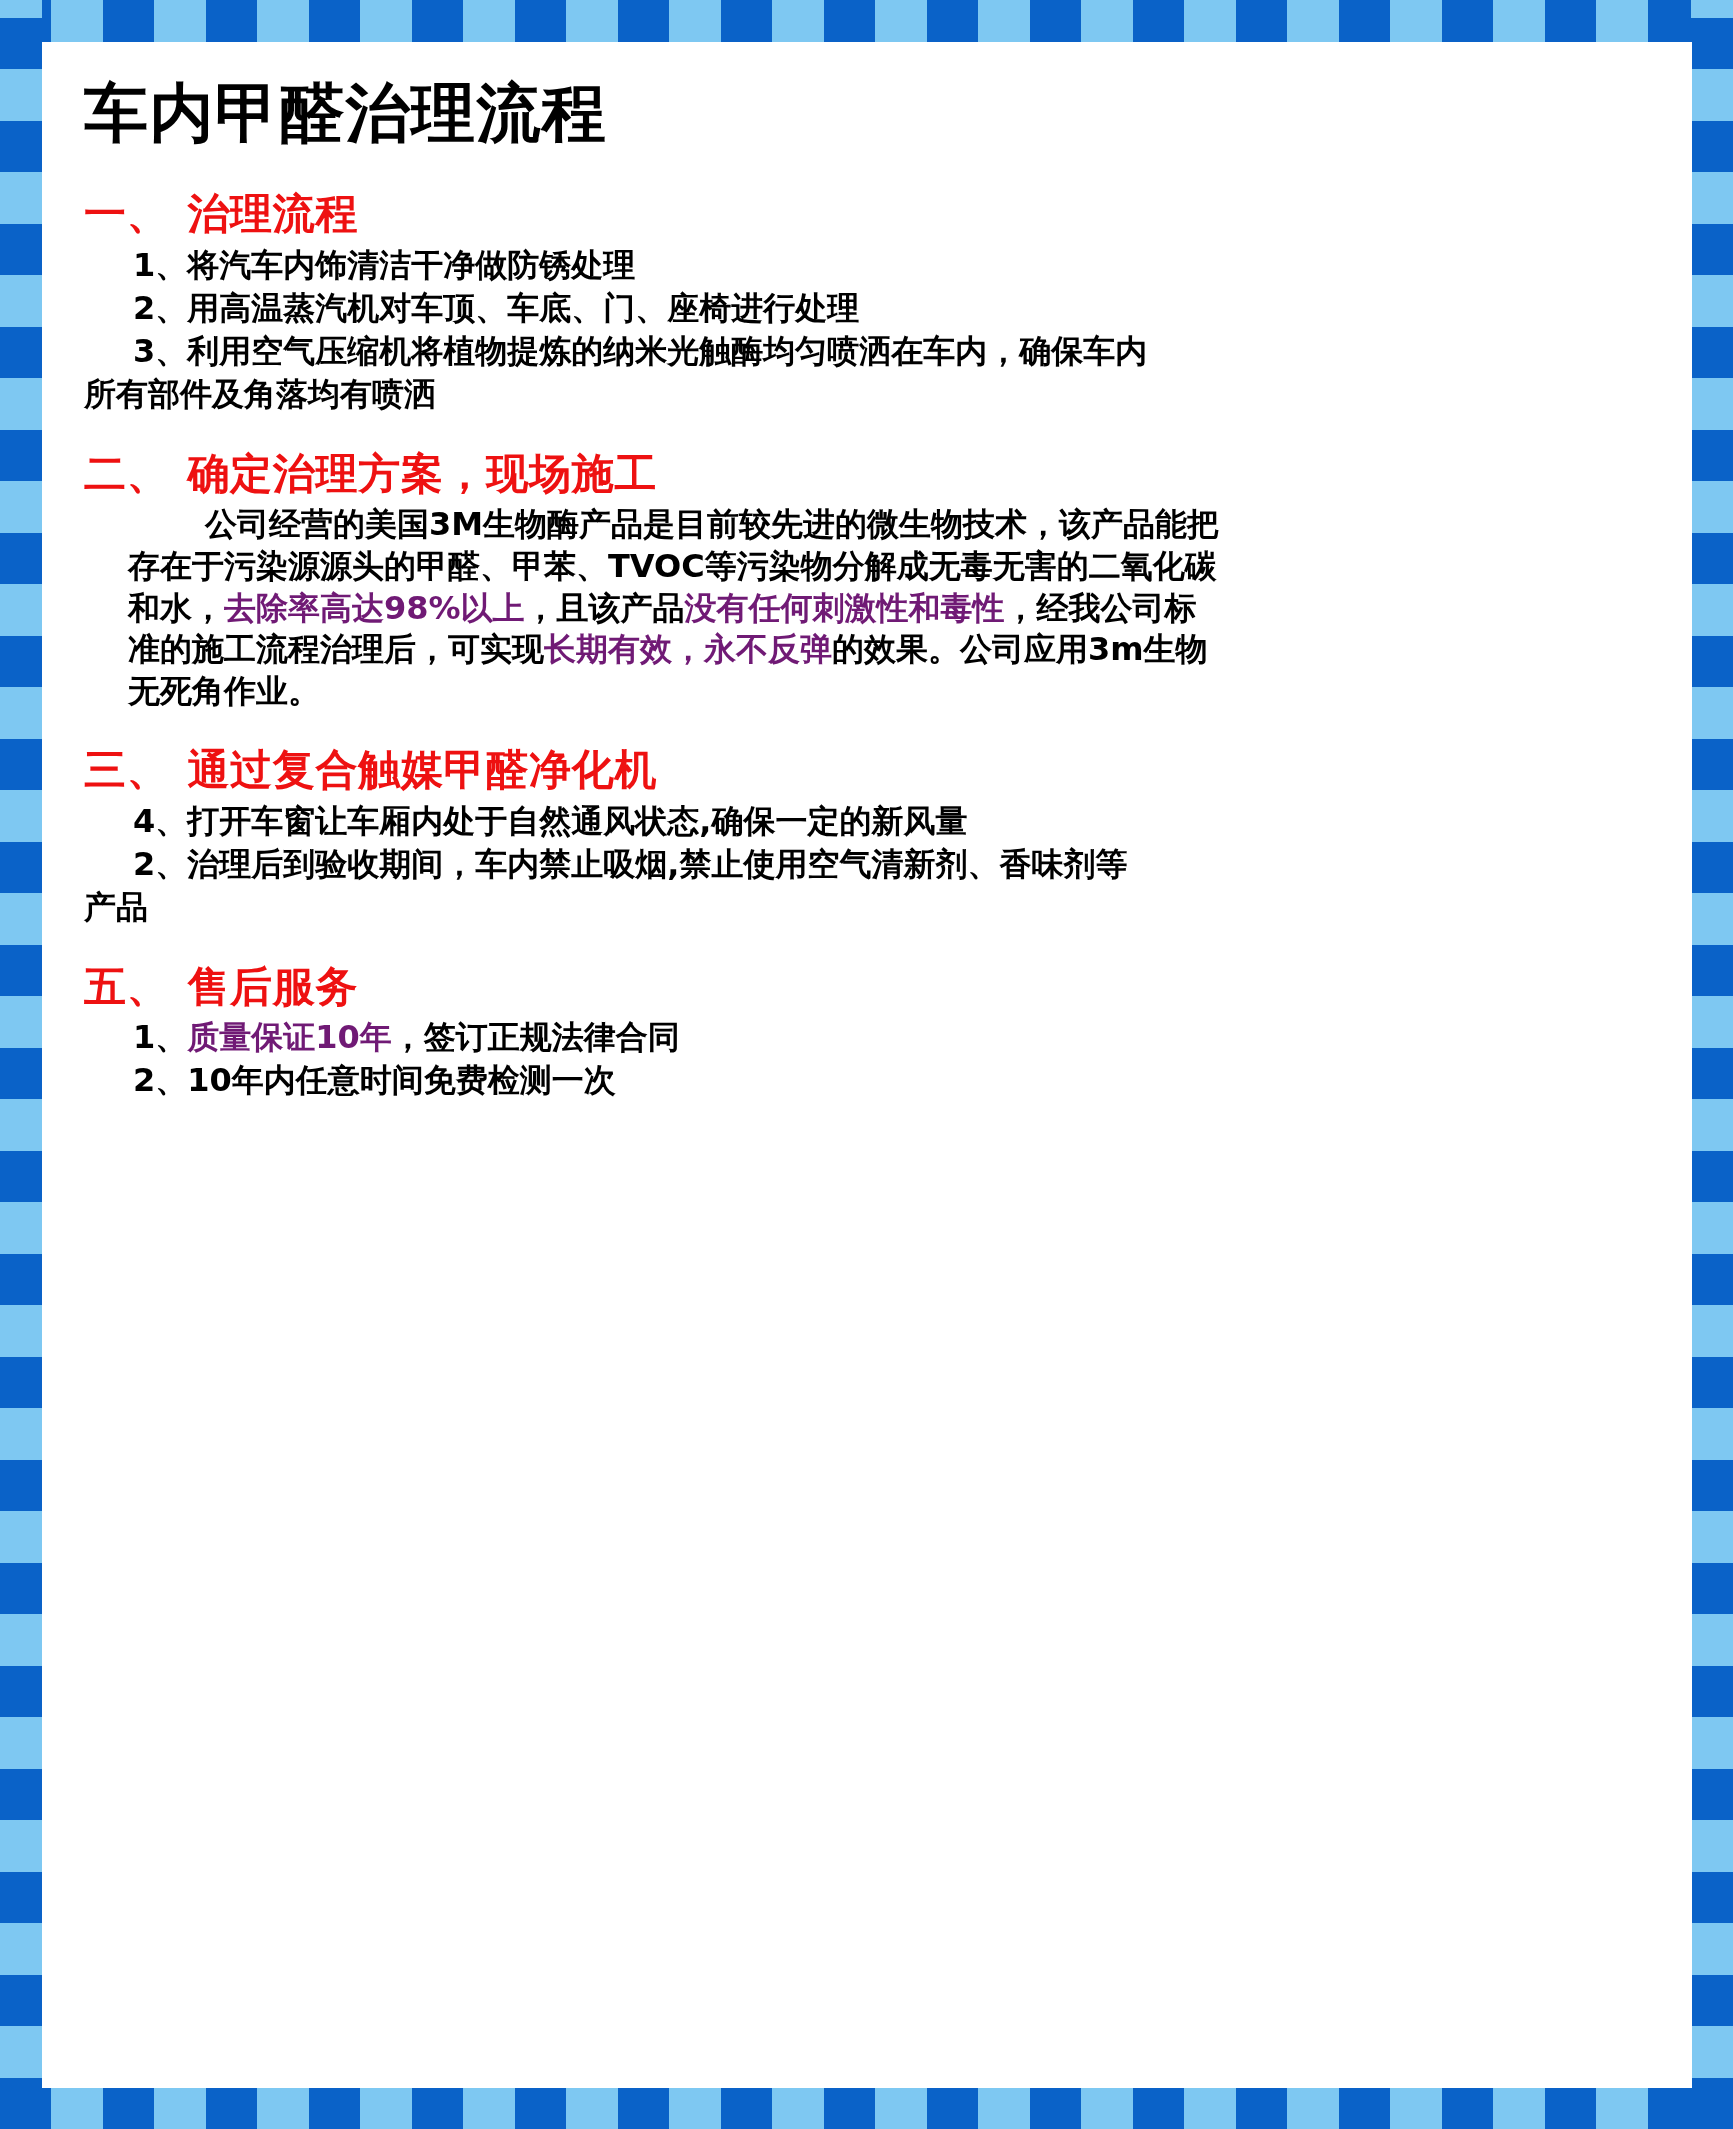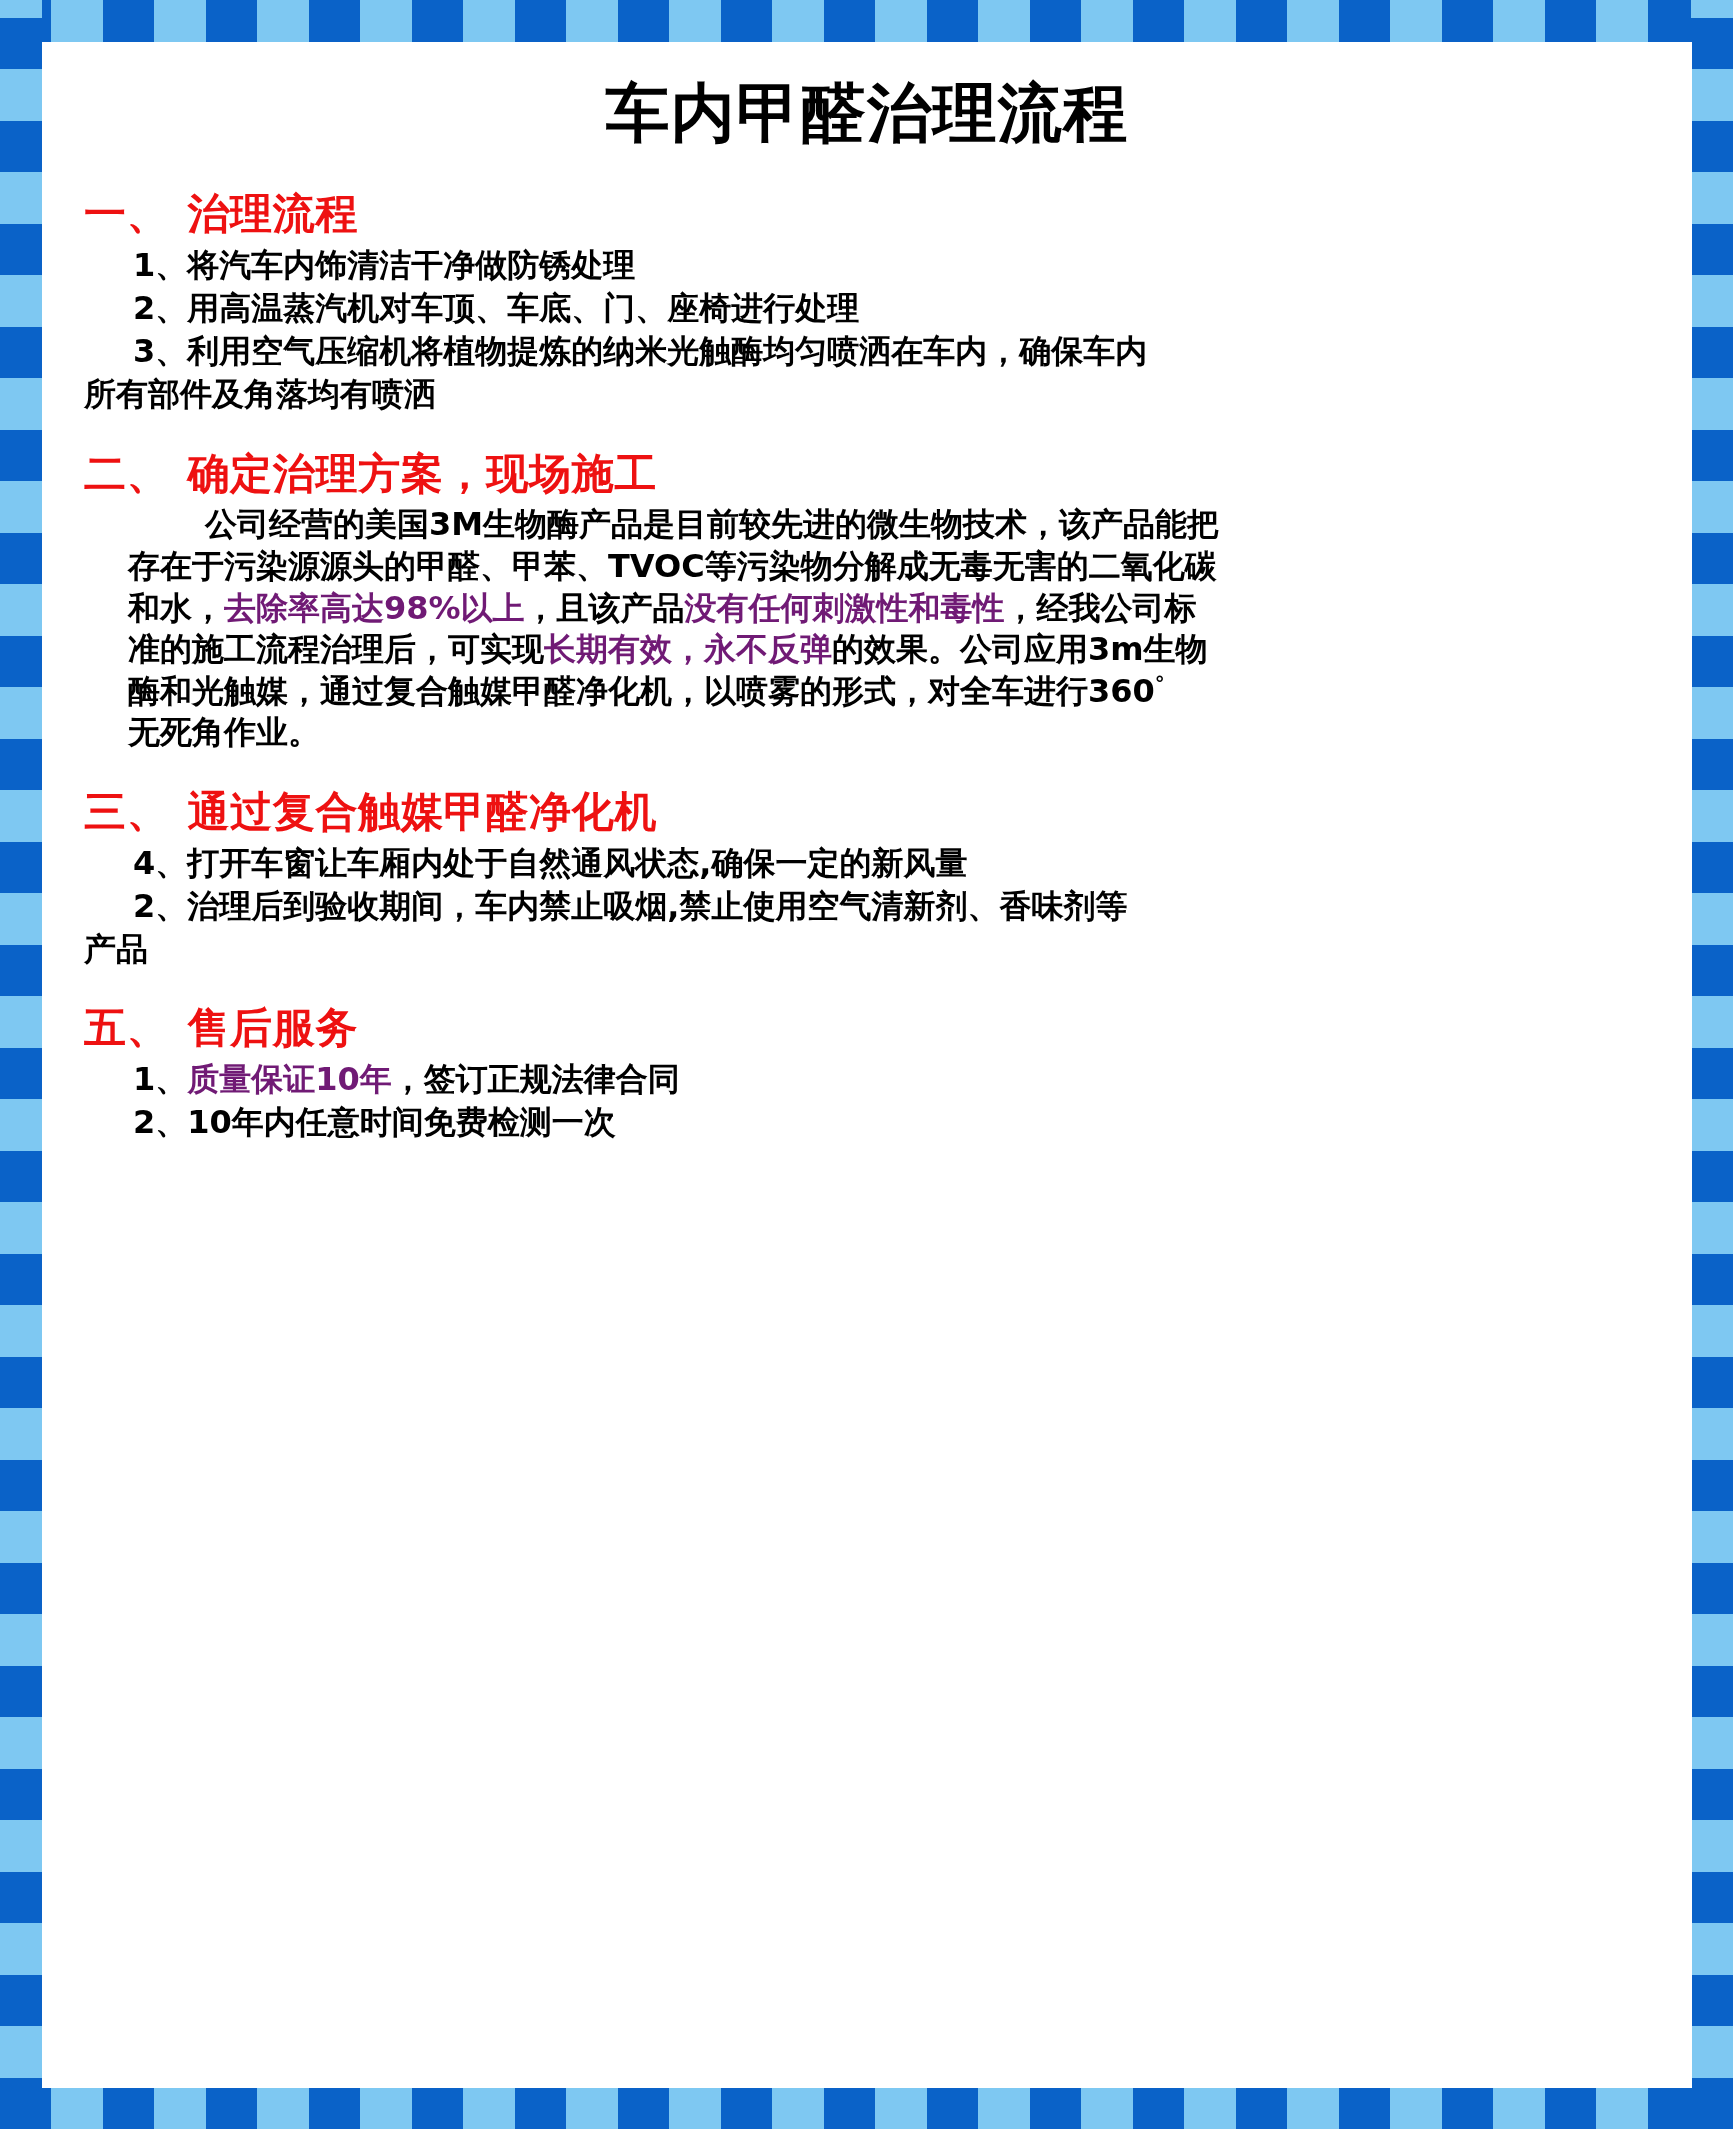--- a/index.html
+++ b/index.html
@@ -50,21 +50,20 @@
     top: 42px;
     width: 1650px;
     height: 2046px;
     background: #ffffff;
     box-sizing: border-box;
     padding: 36px 42px 28px 42px;
     overflow: hidden;
   }
 
   #doc-title {
-    text-align: center;
     font-size: 64px;
     font-weight: 700;
     color: #000000;
     letter-spacing: 1.4px;
     margin: 0 0 40px 0;
     line-height: 1.1;
     font-family: "DejaVu Sans", "Liberation Sans", sans-serif;
   }
 
   .section { margin-bottom: 32px; }
@@ -122,21 +121,20 @@
     </div>
 
     <div class="section block-tight">
       <div class="section-heading">
         <span class="num">二、</span><span>确定治理方案，现场施工</span>
       </div>
       <p class="para indent-first">公司经营的美国3M生物酶产品是目前较先进的微生物技术，该产品能把</p>
       <p class="para">存在于污染源源头的甲醛、甲苯、TVOC等污染物分解成无毒无害的二氧化碳</p>
       <p class="para"><span>和水，</span><span class="hl">去除率高达98%以上</span><span>，且该产品</span><span class="hl">没有任何刺激性和毒性</span><span>，经我公司标</span></p>
       <p class="para"><span>准的施工流程治理后，可实现</span><span class="hl">长期有效，永不反弹</span><span>的效果。公司应用3m生物</span></p>
-      <p class="para"><span>酶和光触媒，通过复合触媒甲醛净化机，以喷雾的形式，对全车进行360</span><span class="sup">°</span></p>
       <p class="para">无死角作业。</p>
     </div>
 
     <div class="section">
       <div class="section-heading">
         <span class="num">三、</span><span>通过复合触媒甲醛净化机</span>
       </div>
       <p class="para indent-item">4、打开车窗让车厢内处于自然通风状态,确保一定的新风量</p>
       <p class="para indent-item">2、治理后到验收期间，车内禁止吸烟,禁止使用空气清新剂、香味剂等</p>
       <p class="para">产品</p>

